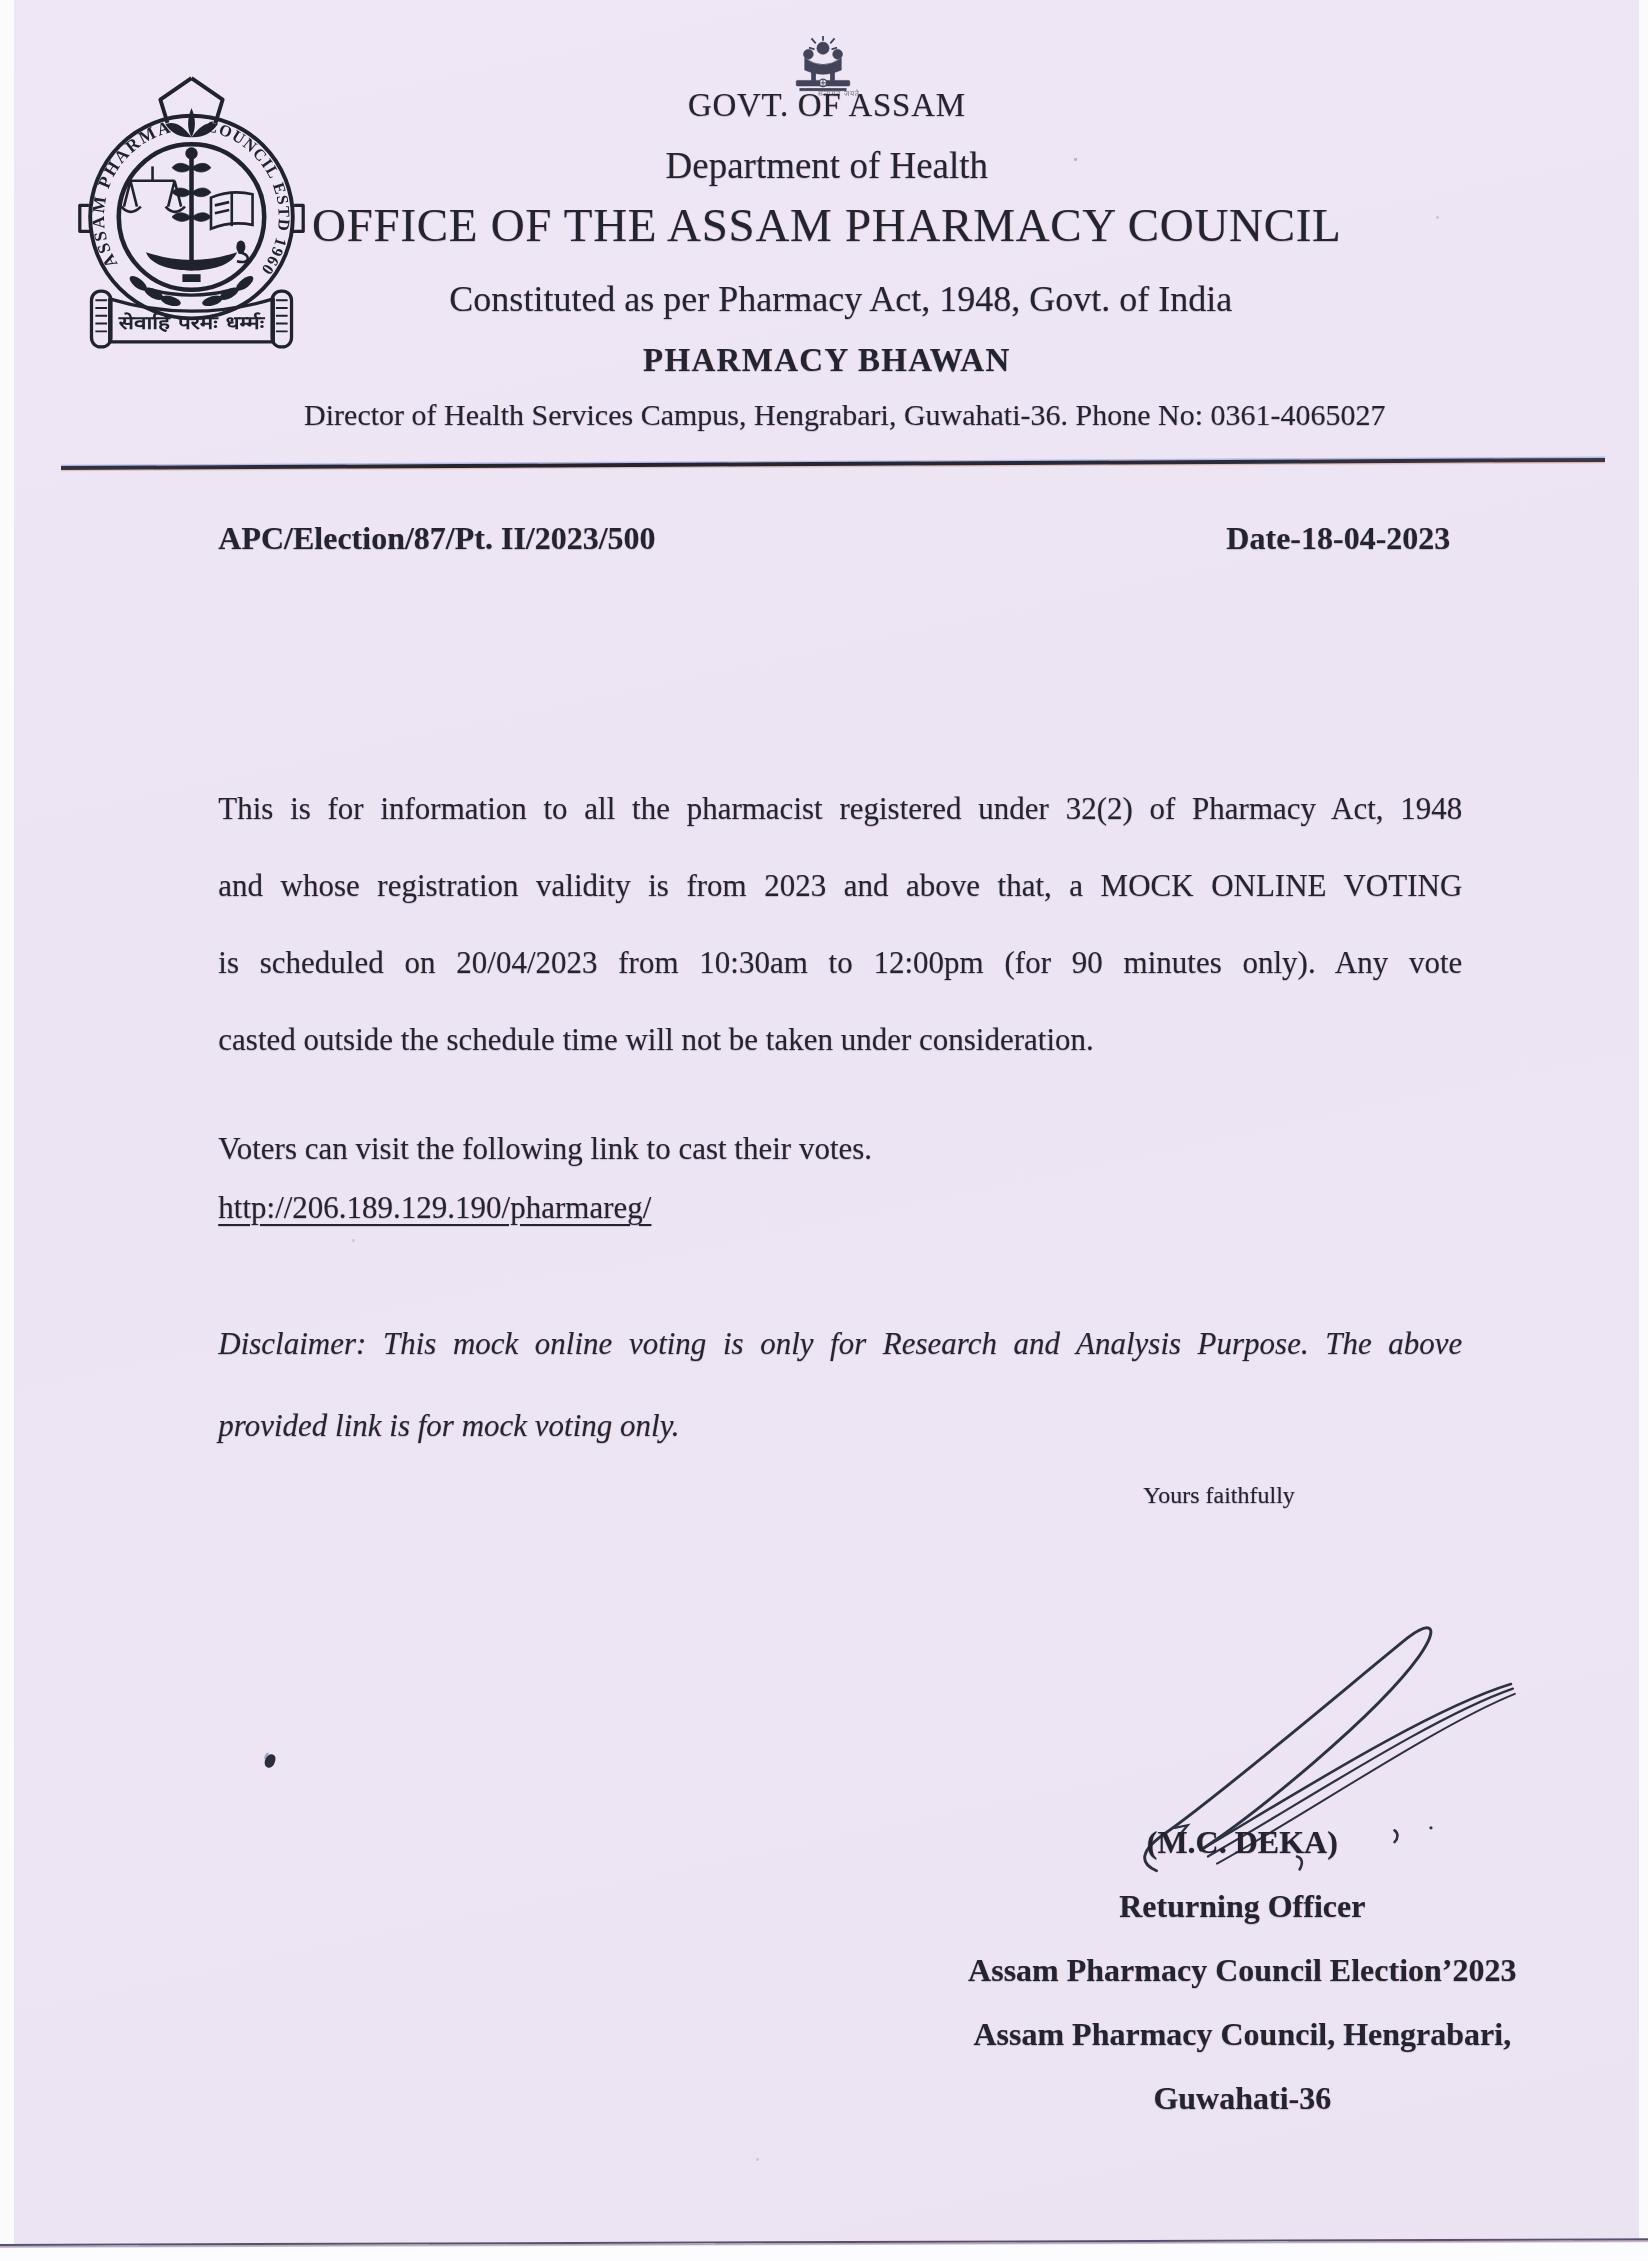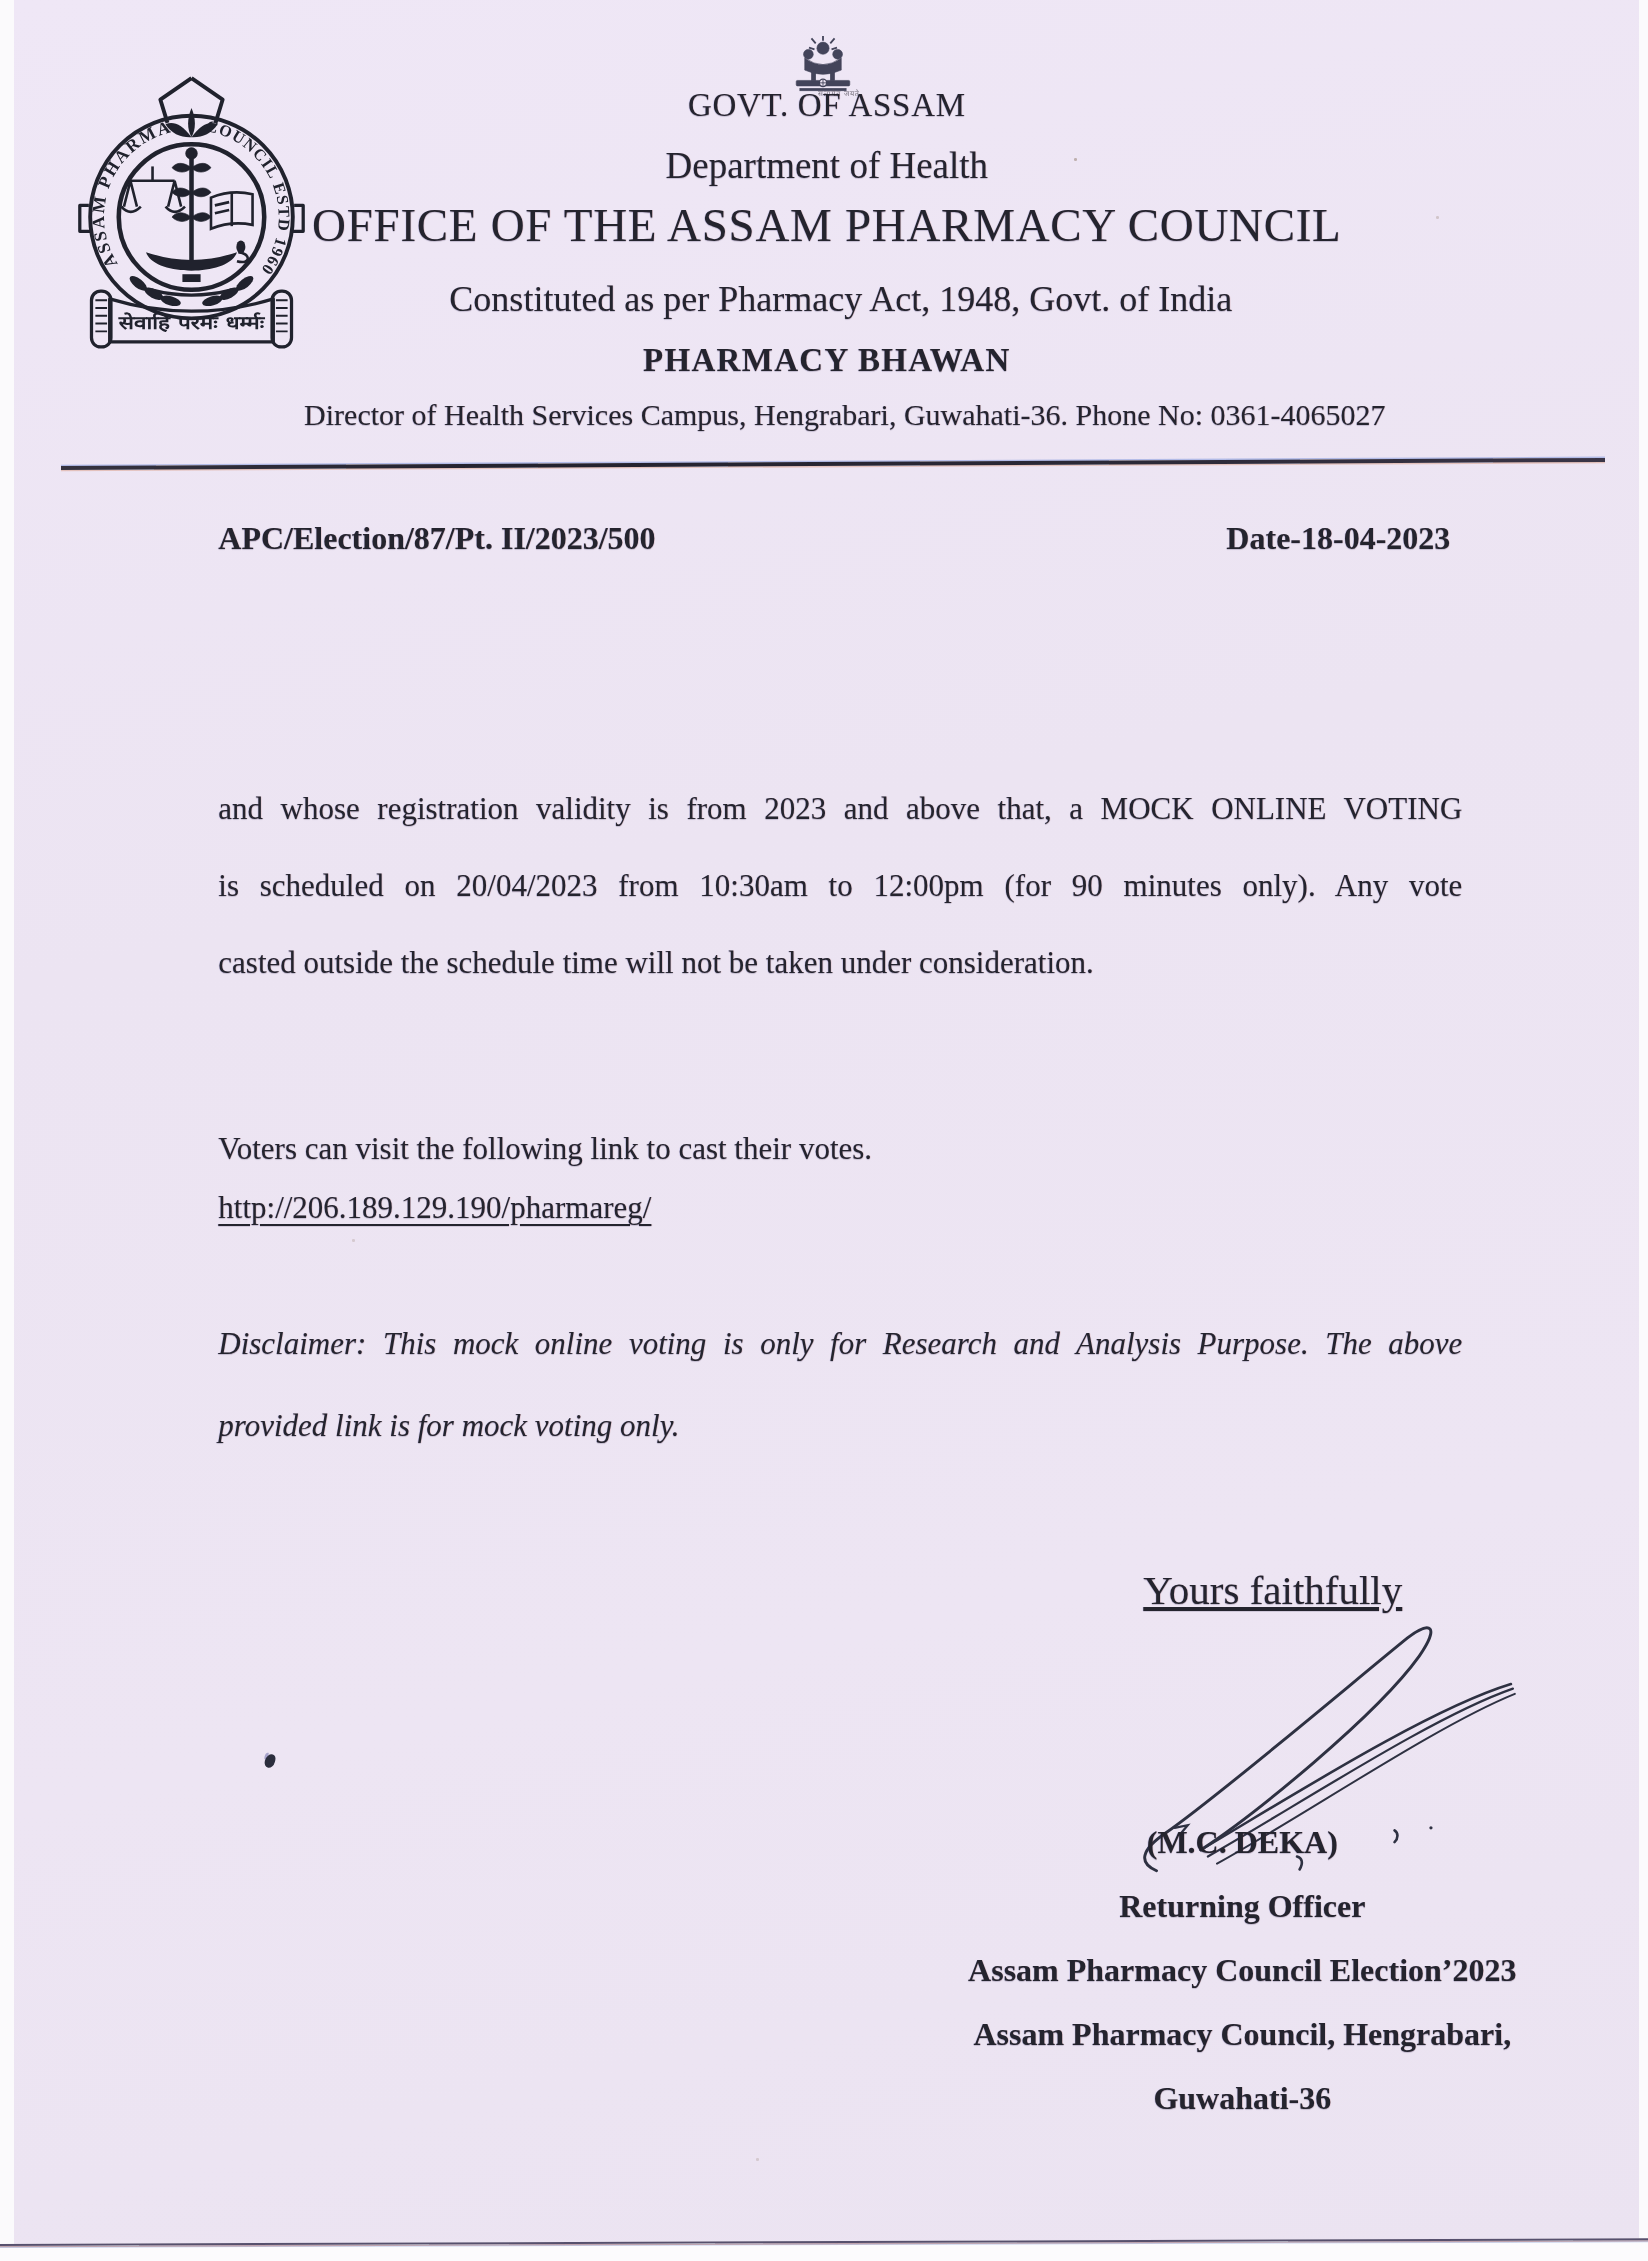--- a/index.html
+++ b/index.html
@@ -26,21 +26,21 @@
   .notice-title{display:inline-block;font-size:34px;font-weight:bold;
                 border-bottom:3.3px solid #24242e;padding:0 3.9px 5.2px;}
   .body-par{left:204px;top:770px;width:1244px;font-size:31px;}
   .body-par .bl{line-height:77px;white-space:nowrap;}
   .jline{text-align:justify;text-align-last:justify;white-space:normal !important;}
   .voters{left:204px;top:1131px;font-size:31px;}
   .linkline{left:204px;top:1190px;font-size:31px;}
   .doclink{color:#24242e;text-decoration:underline;text-decoration-thickness:2px;text-underline-offset:5.9px;}
   .disc{left:204px;top:1303px;width:1244px;font-size:31px;font-style:italic;}
   .disc .dl{line-height:82px;white-space:nowrap;}
-  .vale{left:1129px;top:1566px;font-size:41px;text-decoration:underline;}
+  .vale{left:1129px;top:1482px;font-size:24px;}
   .closing{left:818px;top:1810px;width:820px;text-align:center;
            font-size:32px;font-weight:bold;line-height:64px;}
   .motto-tiny{left:740px;top:88px;width:169px;text-align:center;font-size:7.2px;
               color:#5a5560;opacity:.85;letter-spacing:0.7px;font-family:"DejaVu Sans",sans-serif;}
   .blot{left:251px;top:1754px;width:10.4px;height:13.7px;background:#2b2d3c;
         border-radius:62% 38% 55% 45%;transform:rotate(14deg);
         box-shadow:-4.6px -3.9px 0 -3.3px rgba(110,110,170,.55);}
   .below-paper{left:0px;top:2244px;width:1665px;height:19.5px;background:#fcfbfd;
                border-top:2px solid #57506d;transform:rotate(-0.2deg);transform-origin:left center;
                box-shadow:inset 0 1.3px 0 rgba(180,80,60,.35),inset 0 2px 0 rgba(70,110,200,.3);}
@@ -158,20 +158,21 @@
 
     <div class="abs rule"></div>
 
     <div class="abs refrow ink">
       <span>APC/Election/87/Pt. II/2023/500</span>
       <span>Date-18-04-2023</span>
     </div>
 
 
     <div class="abs body-par ink">
+      <div class="bl jline">This is for information to all the pharmacist registered under 32(2) of Pharmacy Act, 1948</div>
       <div class="bl jline">and whose registration validity is from 2023 and above that, a MOCK ONLINE VOTING</div>
       <div class="bl jline">is scheduled on 20/04/2023 from 10:30am to 12:00pm (for 90 minutes only). Any vote</div>
       <div class="bl">casted outside the schedule time will not be taken under consideration.</div>
     </div>
 
     <div class="abs voters ink">Voters can visit the following link to cast their votes.</div>
     <div class="abs linkline">
       <a class="doclink ink">http://206.189.129.190/pharmareg/</a>
     </div>
 

